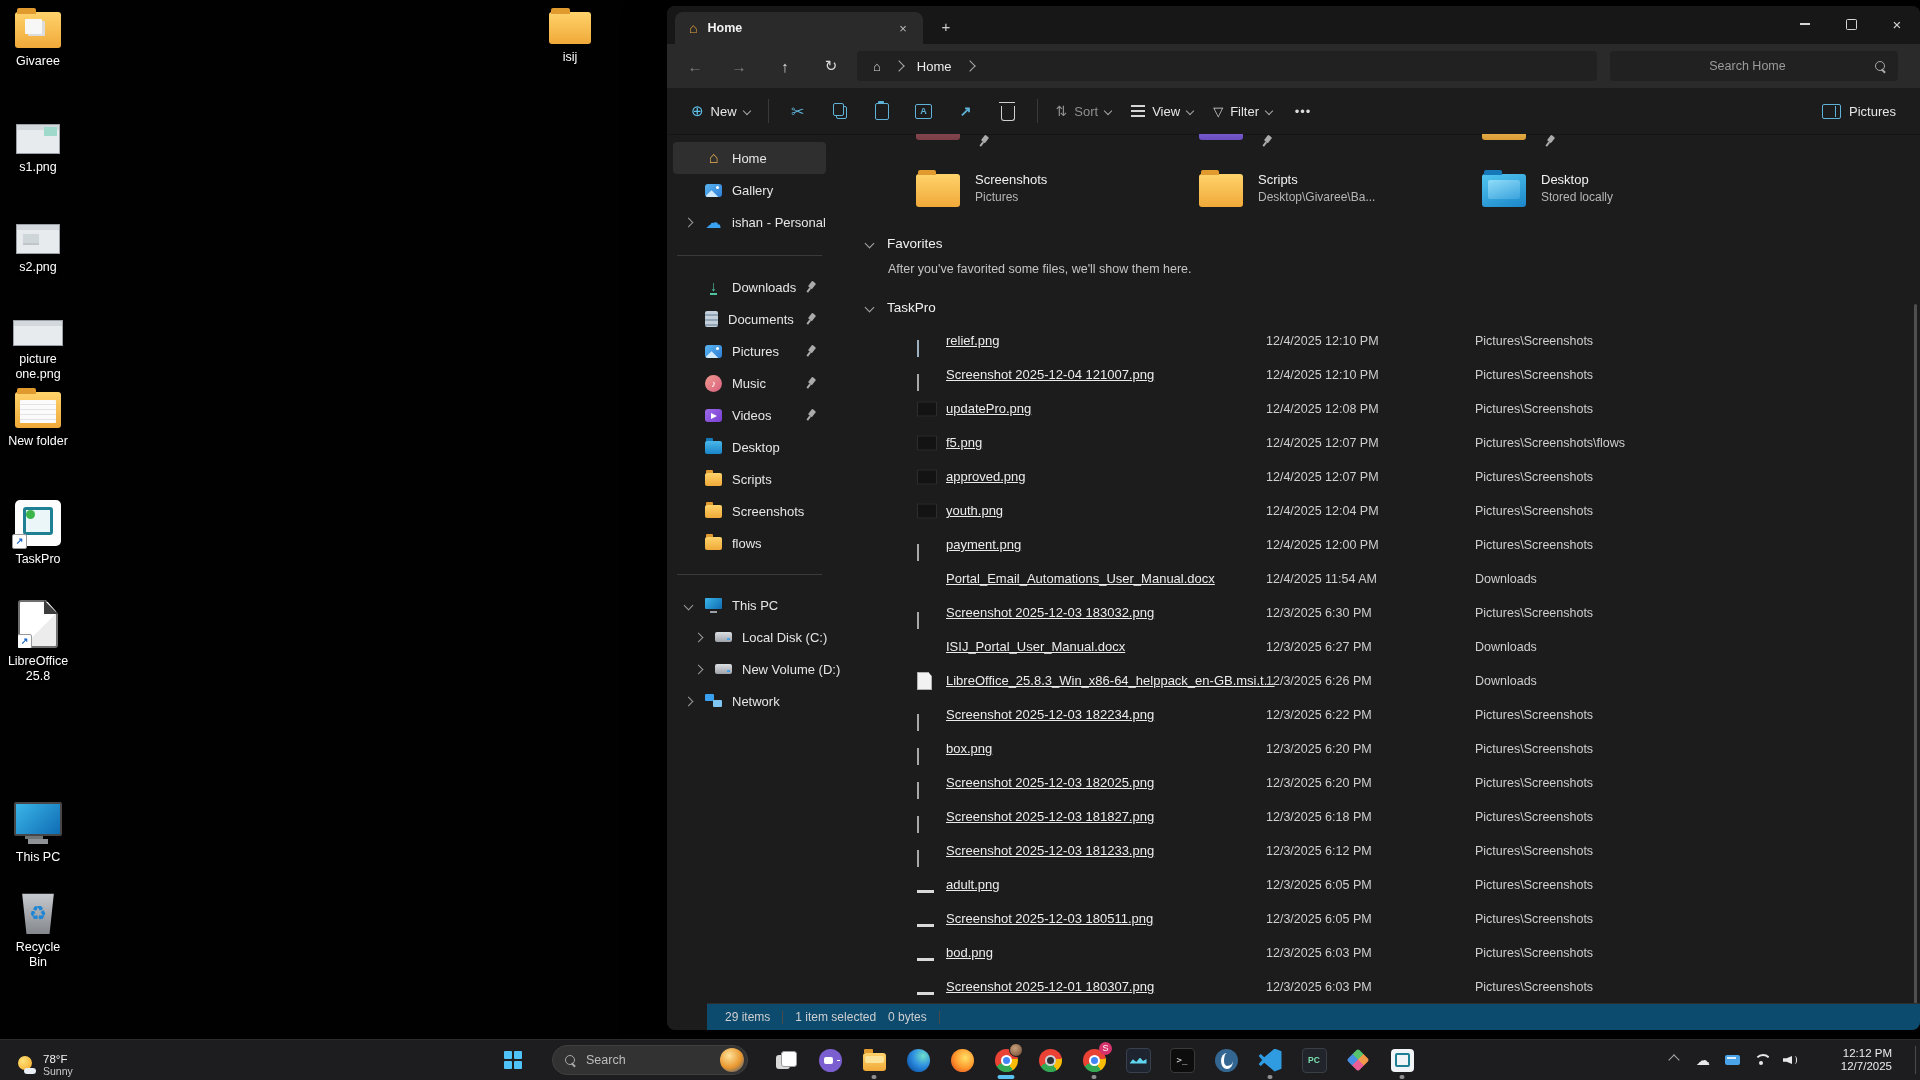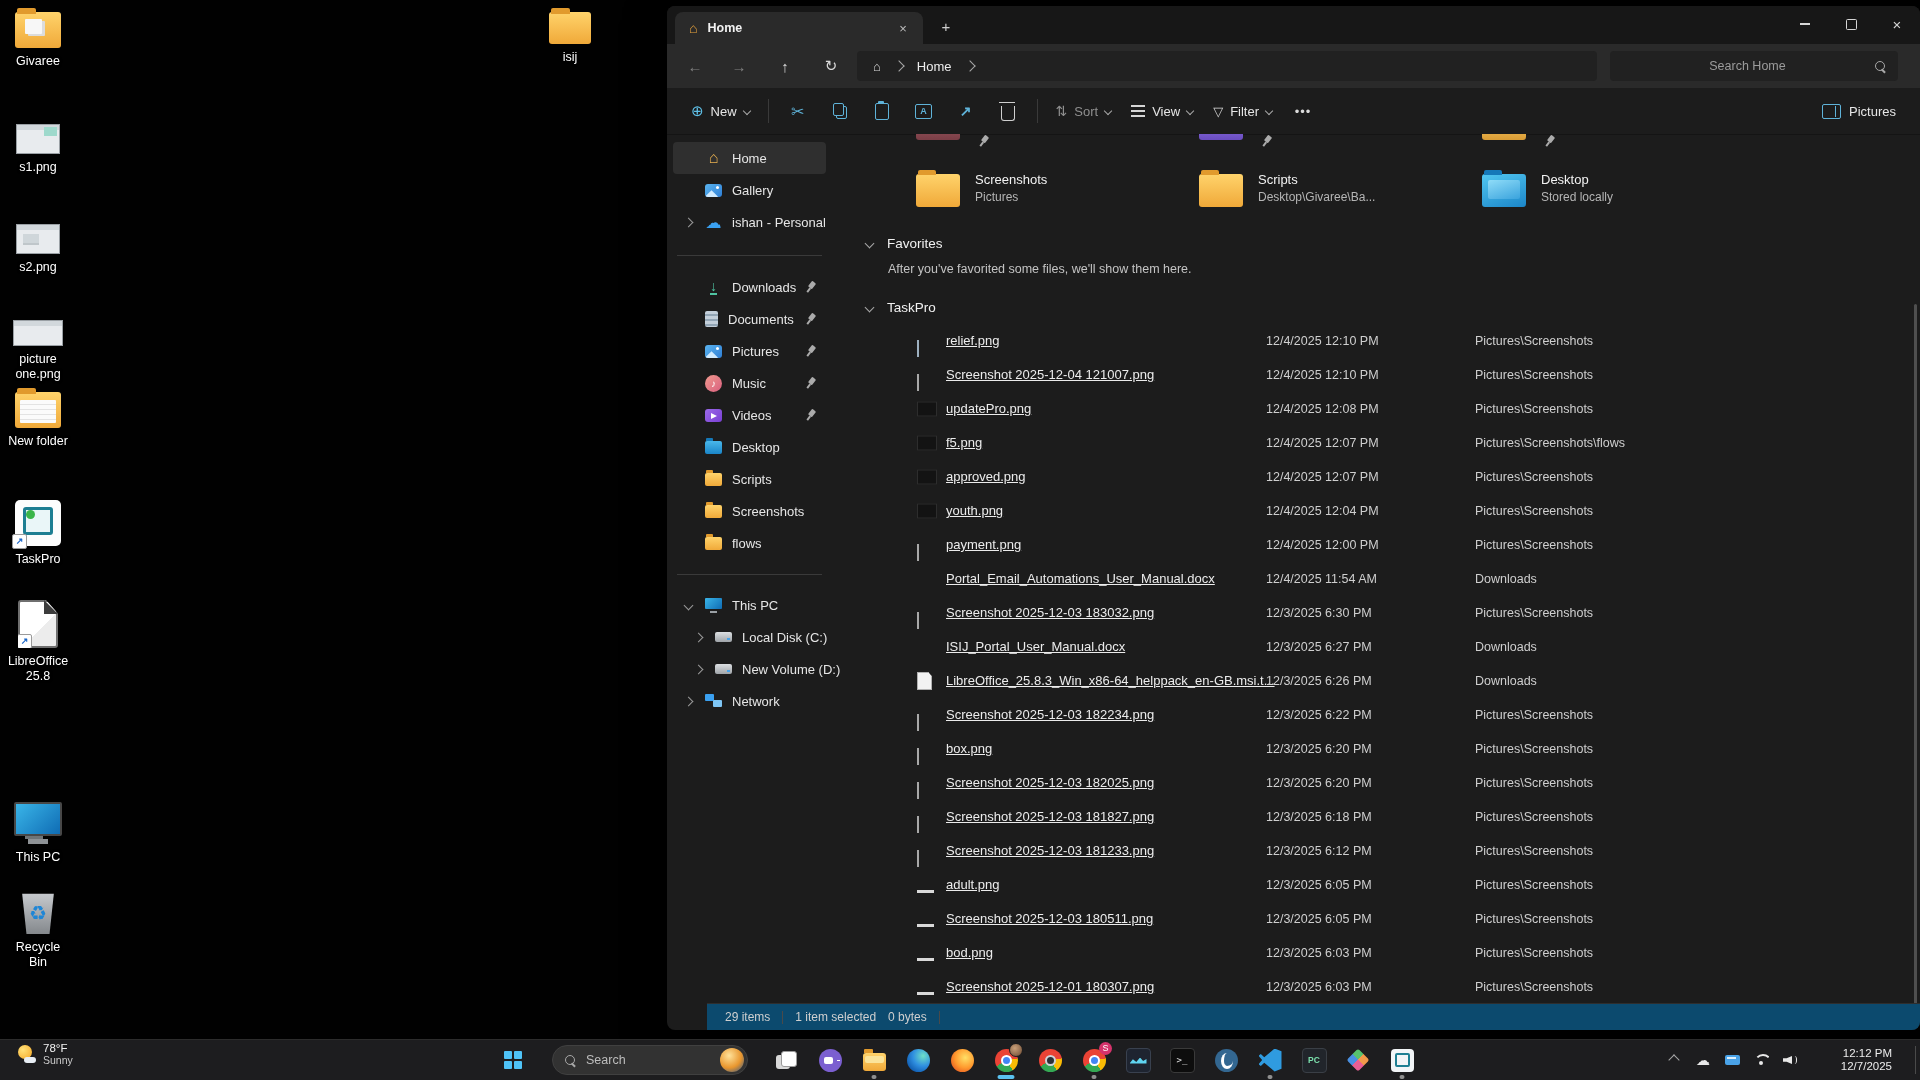--- a/index.html
+++ b/index.html
@@ -181,21 +181,21 @@
   .f-strip{width:18px;height:13px;position:relative;}
   .f-strip::after{content:"";position:absolute;top:5px;left:0;width:17px;height:3px;background:#d9d9d9;}
   .vscroll{position:absolute;right:3px;top:170px;width:3px;height:700px;border-radius:2px;background:#4f4f4f;}
 
   .statusbar{position:absolute;left:0;right:0;bottom:0;height:26px;border-top:1px solid #2e2e2e;background:#0c4a6e;
     display:flex;align-items:center;padding-left:18px;gap:12px;font-size:12px;color:#cfcfcf;margin-left:40px;}
   .ssep{width:1px;height:13px;background:#4a4a4a;}
 
   
   .taskbar{position:absolute;left:0;right:0;bottom:0;height:40px;background:#1d1d1f;border-top:1px solid #2c2c2c;}
-  .weather{position:absolute;left:10px;top:0;height:28px;display:flex;align-items:center;gap:7px;padding:0 6px;}
+  .weather{position:absolute;left:10px;top:11px;height:28px;display:flex;align-items:center;gap:7px;padding:0 6px;}
   .wicon{position:relative;width:20px;height:20px;}
   .wicon::before{content:"";position:absolute;top:1px;left:2px;width:14px;height:14px;border-radius:50%;background:radial-gradient(circle at 35% 35%,#ffe27a,#f5a623);}
   .wicon::after{content:"";position:absolute;bottom:1px;right:0;width:12px;height:6px;border-radius:6px;background:#e8eef4;}
   .wtxt{display:flex;flex-direction:column;justify-content:center;line-height:12px;}
   .wtemp{font-size:11.5px;color:#f0f0f0;}
   .wcond{font-size:10.5px;color:#c9c9c9;}
   .start{position:absolute;left:504px;top:11px;width:18px;height:18px;display:grid;grid-template-columns:1fr 1fr;grid-template-rows:1fr 1fr;gap:2px;}
   .start span{background:#4fc3f7;border-radius:1px;}
   .tsearch{position:absolute;left:552px;top:5px;width:196px;height:30px;border-radius:15px;background:#323232;border:1px solid #404040;display:flex;align-items:center;box-sizing:border-box;}
   .tsearch .mag{margin-left:12px;}

